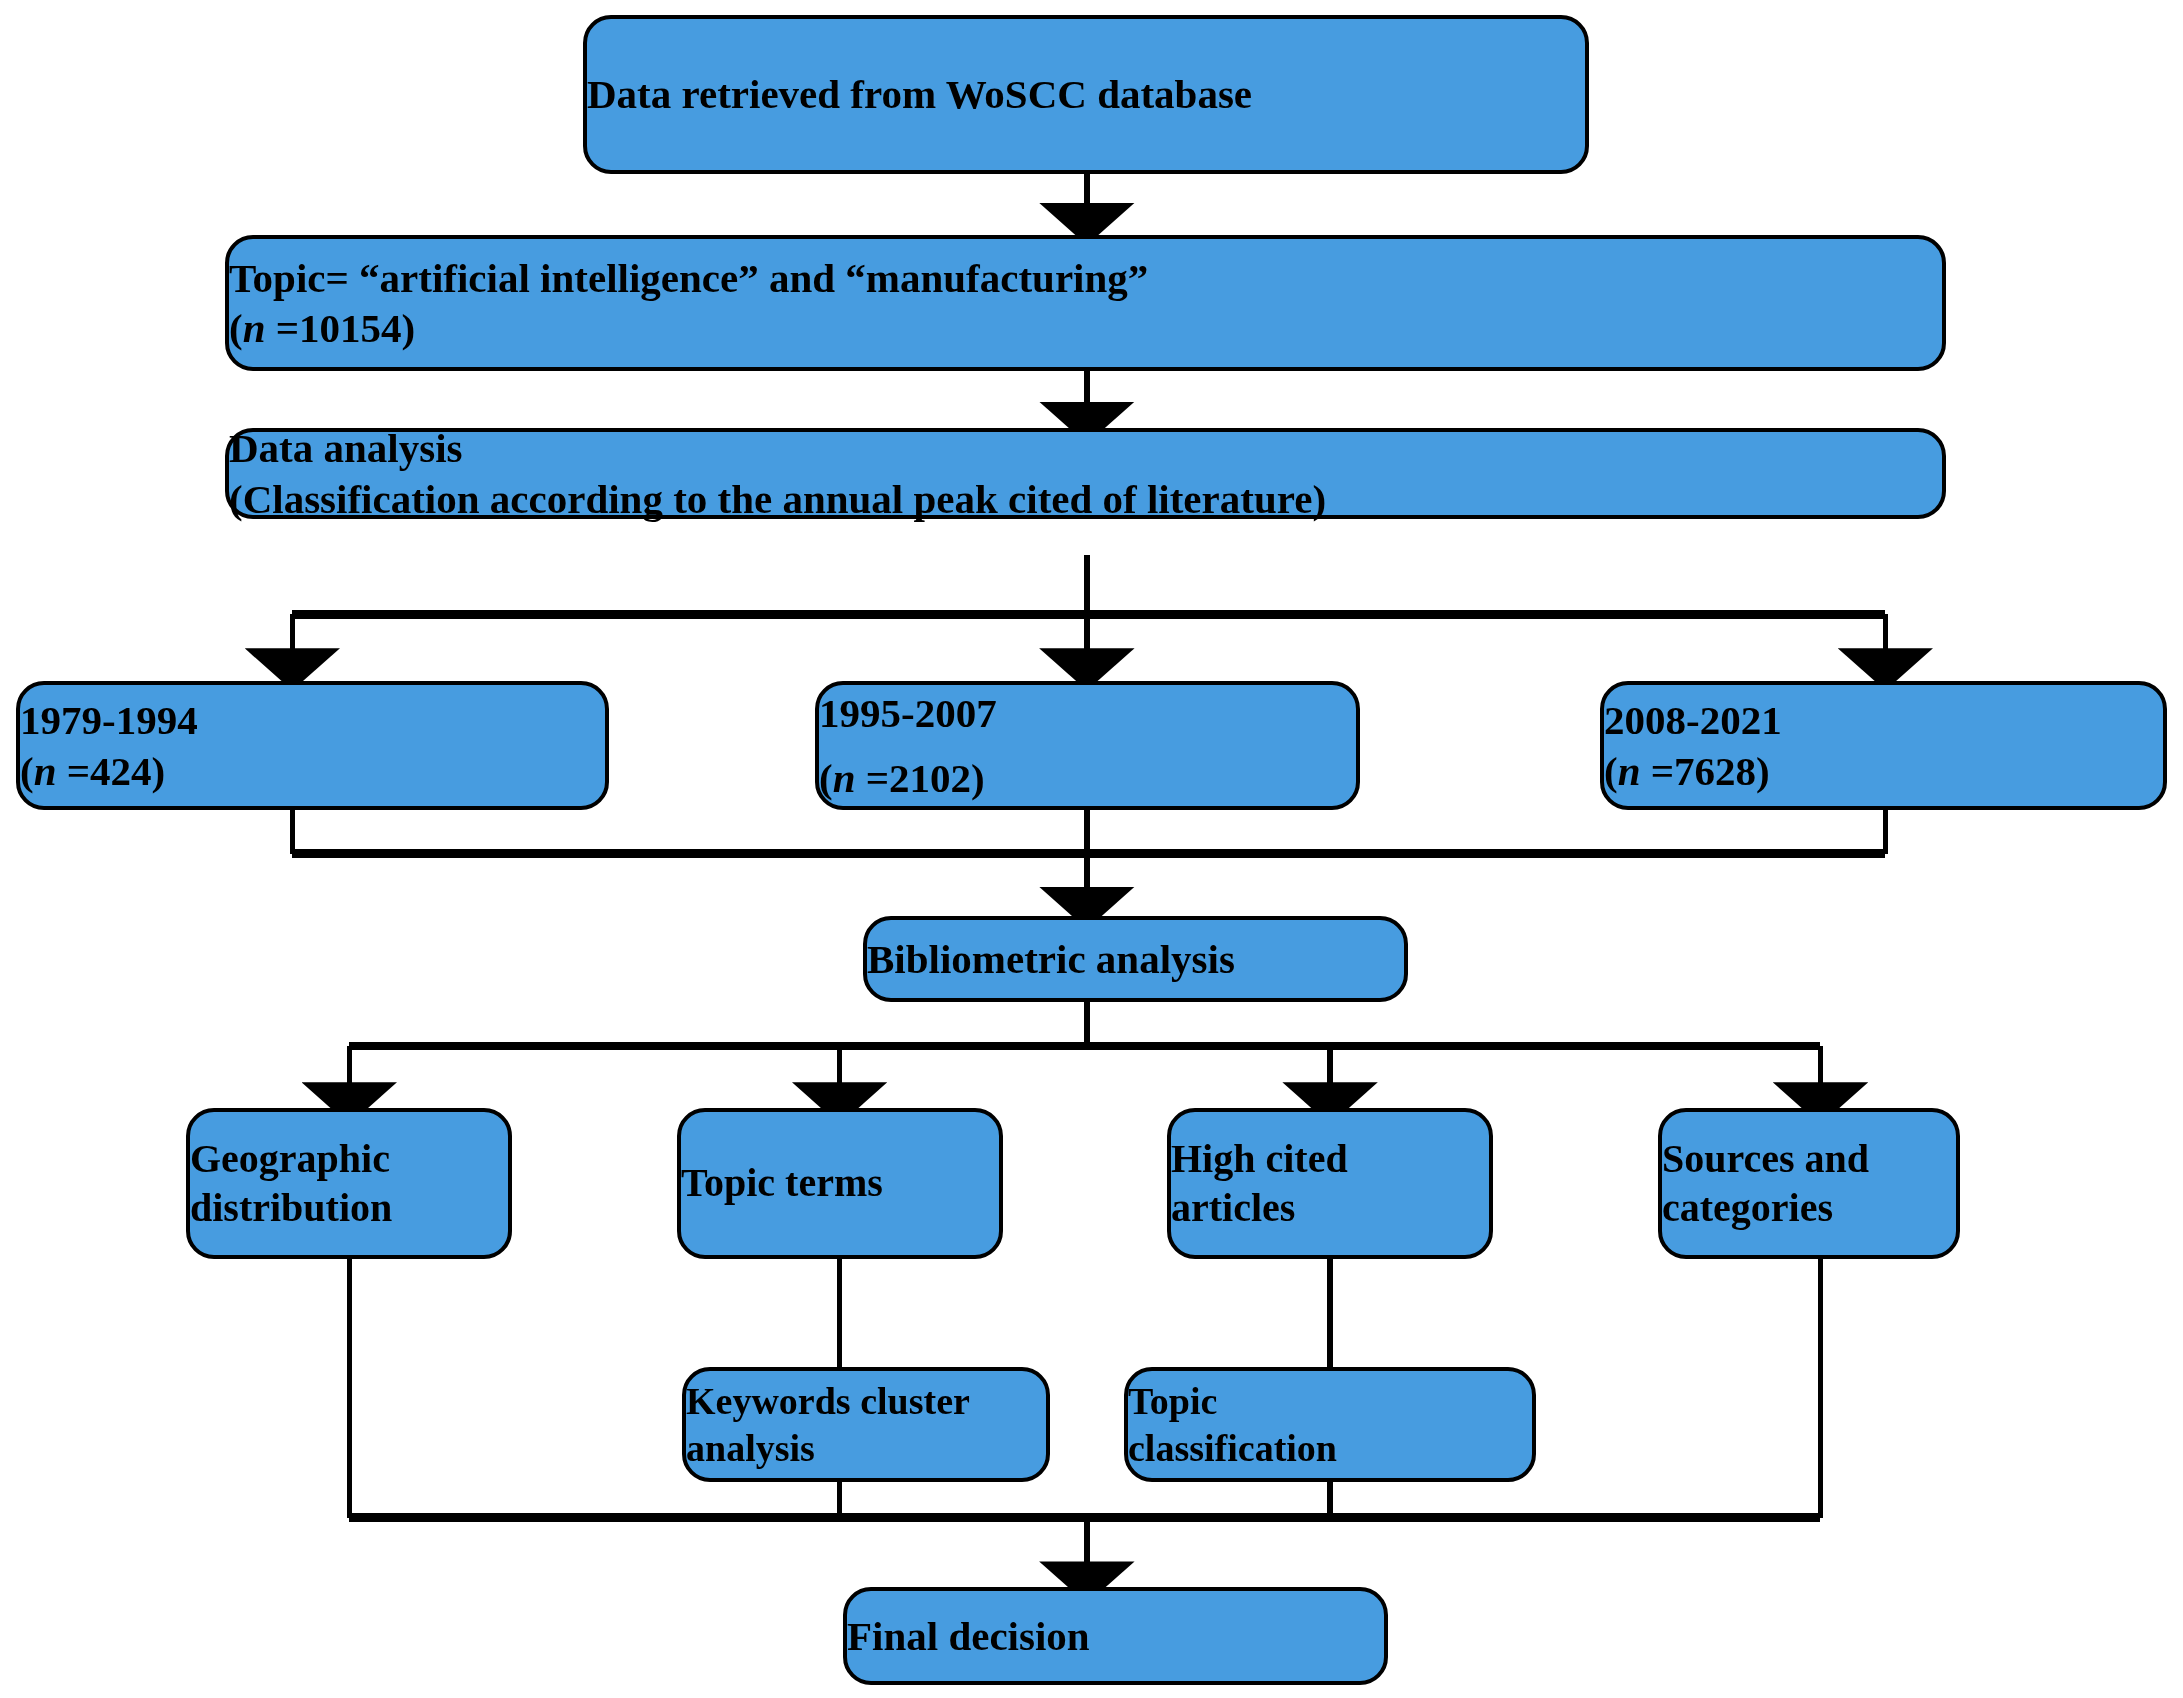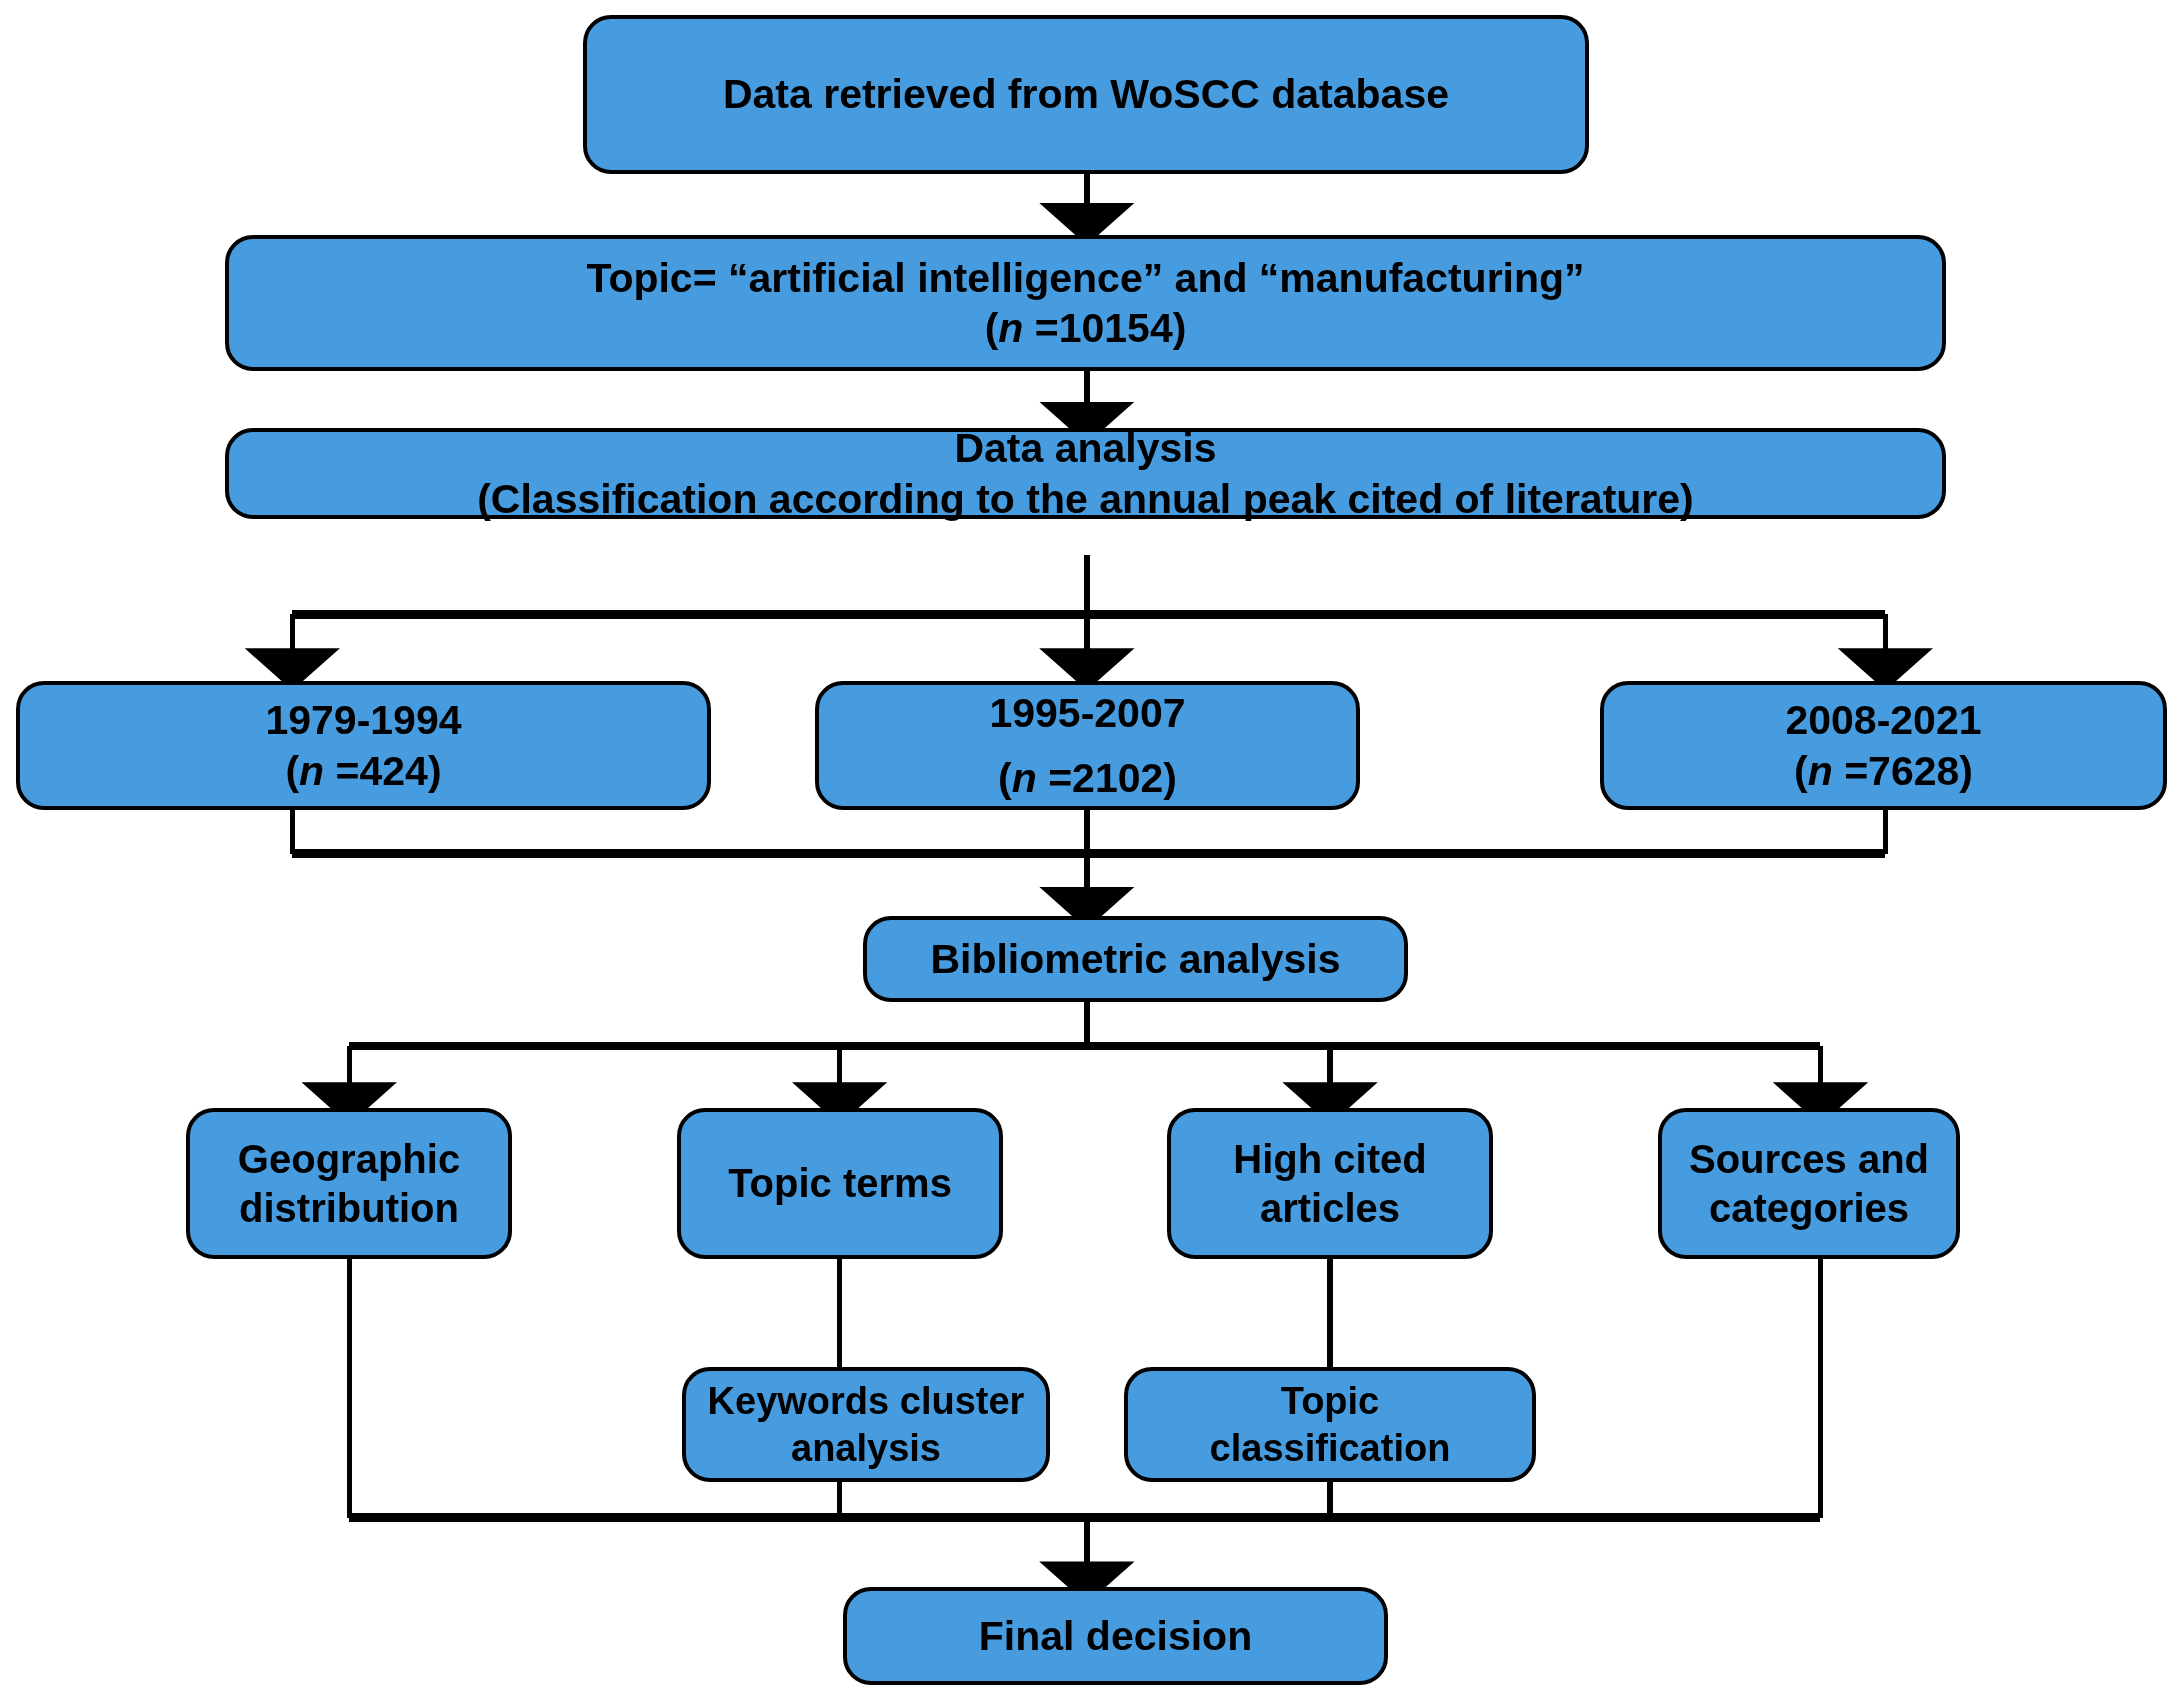--- a/index.html
+++ b/index.html
@@ -26,24 +26,23 @@
   .node {
     position: absolute;
     background: #479ce0;
     border: 4.6px solid #000000;
     border-radius: 28px;
     box-sizing: border-box;
     display: flex;
     flex-direction: column;
     align-items: center;
     justify-content: center;
-    text-align: center;
     color: #000000;
     font-weight: bold;
-    font-family: Liberation Sans, sans-serif;
+    font-family: Liberation Serif, serif;
     line-height: 1.22;
     z-index: 2;
   }
   .node .ln {
     display: block;
     width: 100%;
     white-space: nowrap;
   }
   .f62  { font-size: 41px; }
   .f60  { font-size: 40px; }
@@ -108,21 +107,21 @@
   <div class="node" style="left:225px; top:235px; width:1721px; height:136px;">
     <span class="ln f62">Topic= “artificial intelligence” and “manufacturing”</span>
     <span class="ln f62"><span>(</span><span class="it">n</span><span> =10154)</span></span>
   </div>
 
   <div class="node" style="left:225px; top:428px; width:1721px; height:91px;">
     <span class="ln f62">Data analysis</span>
     <span class="ln f62">(Classification according to  the annual peak cited of literature)</span>
   </div>
 
-  <div class="node" style="left:16px; top:681px; width:695px; height:129px;">
+  <div class="node" style="left:16px; top:681px; width:593px; height:129px;">
     <span class="ln f62">1979-1994</span>
     <span class="ln f62"><span>(</span><span class="it">n</span><span> =424)</span></span>
   </div>
 
   <div class="node" style="left:815px; top:681px; width:545px; height:129px;gap:15px;">
     <span class="ln f62">1995-2007</span>
     <span class="ln f62"><span>(</span><span class="it">n</span><span> =2102)</span></span>
   </div>
 
   <div class="node" style="left:1600px; top:681px; width:567px; height:129px;">

